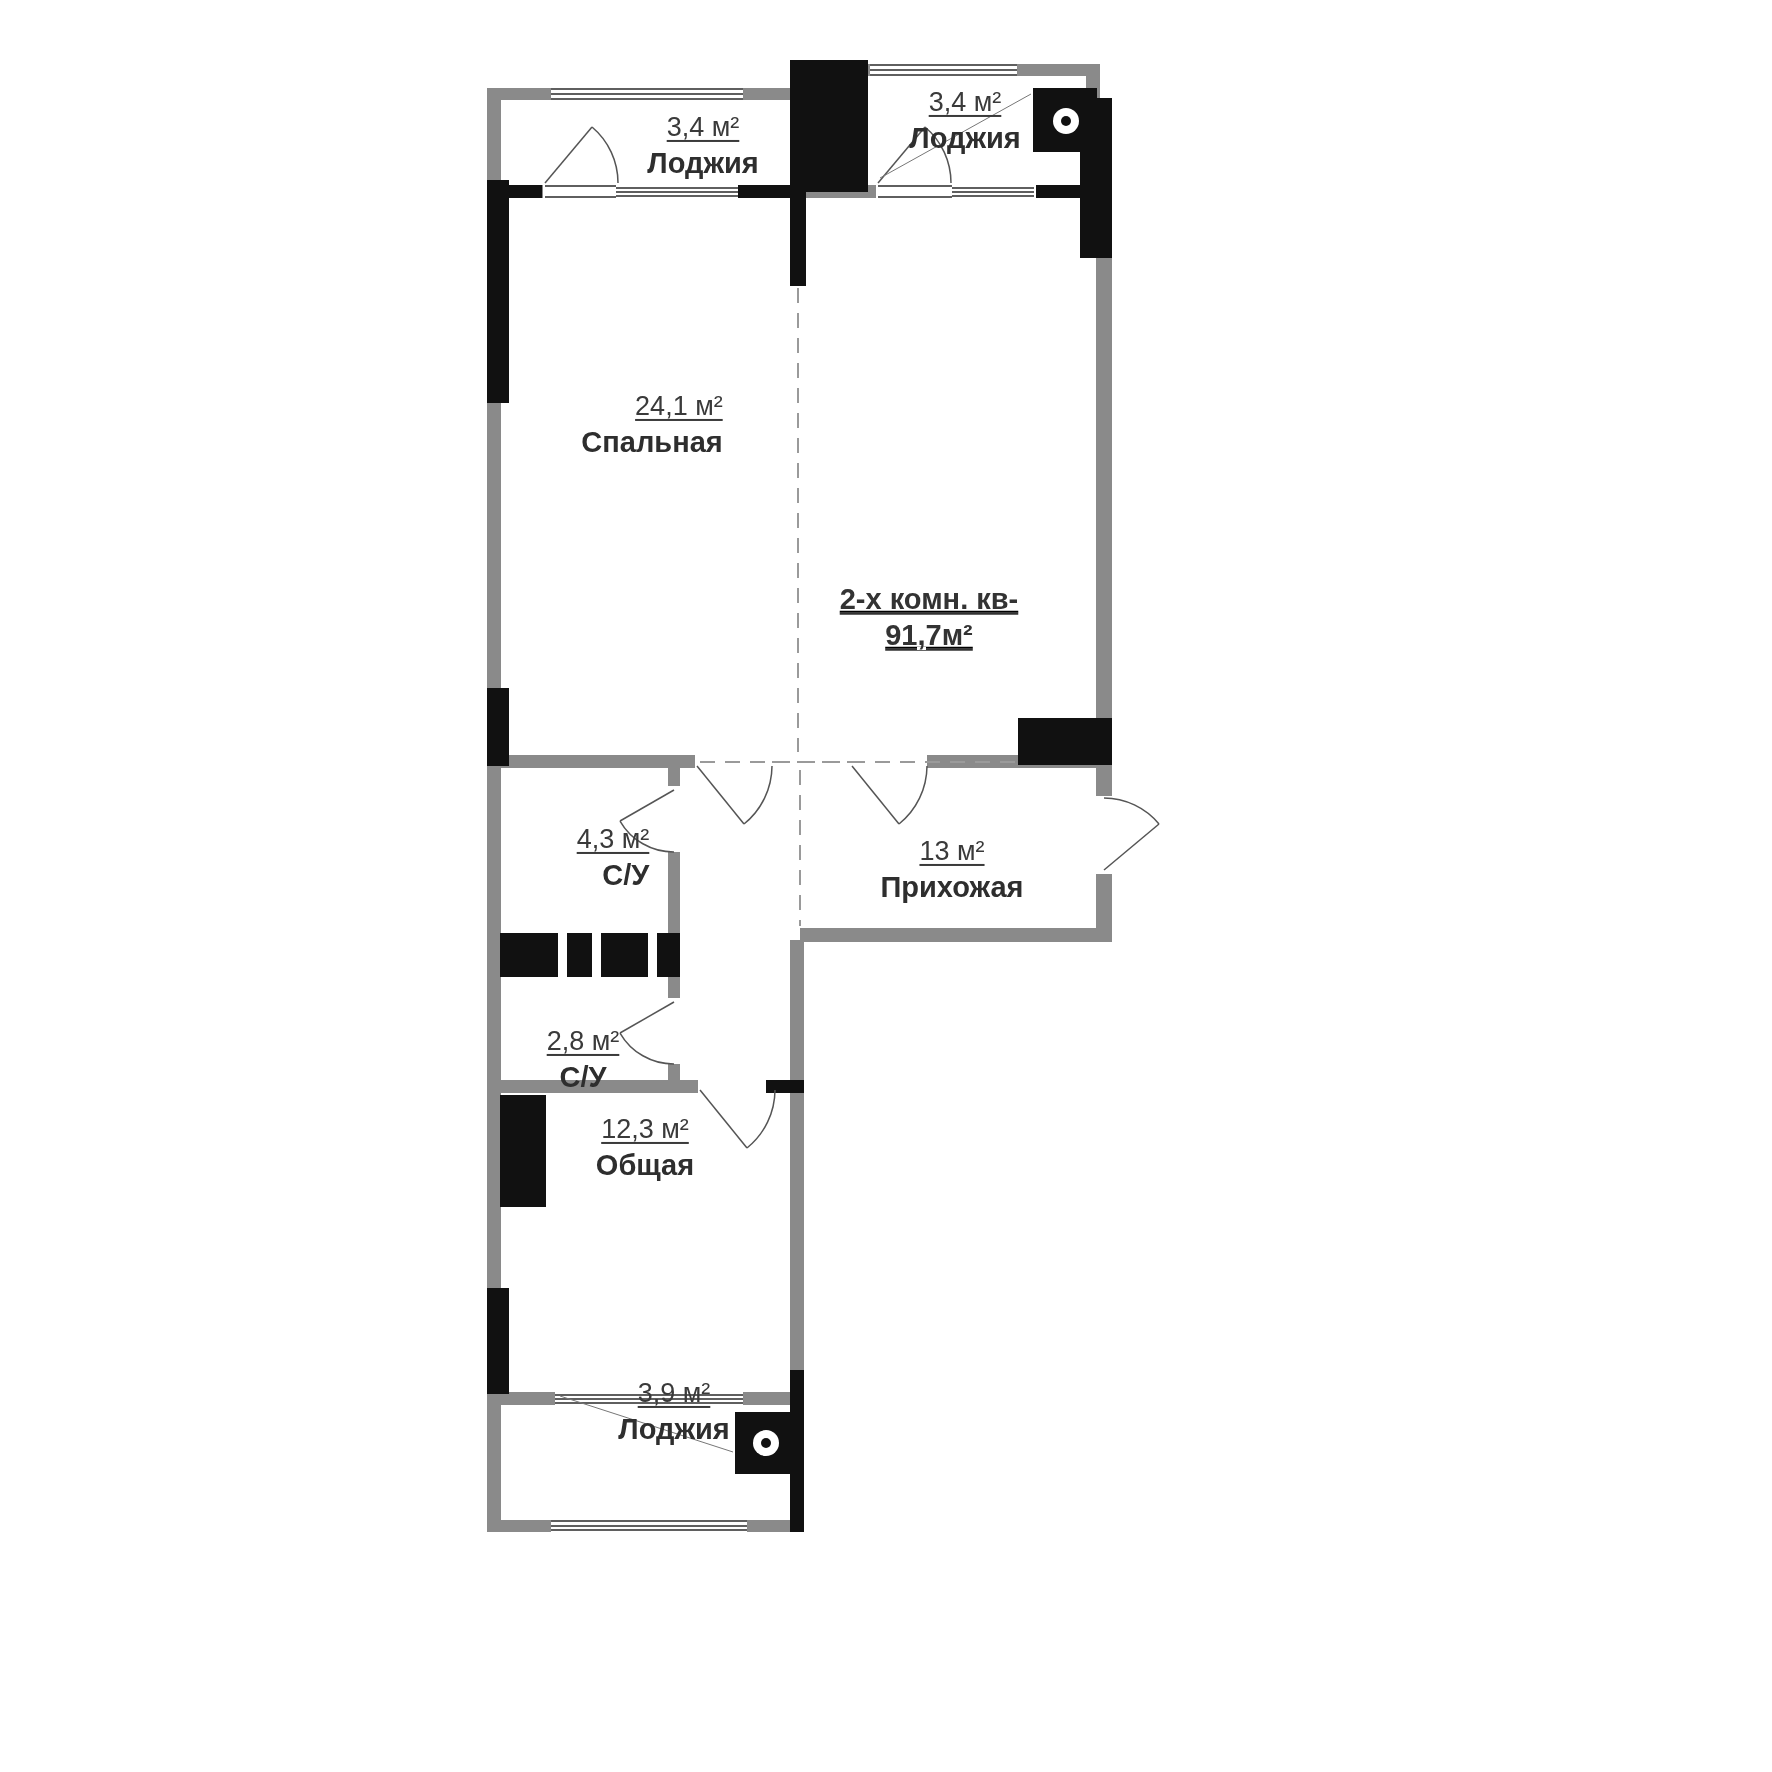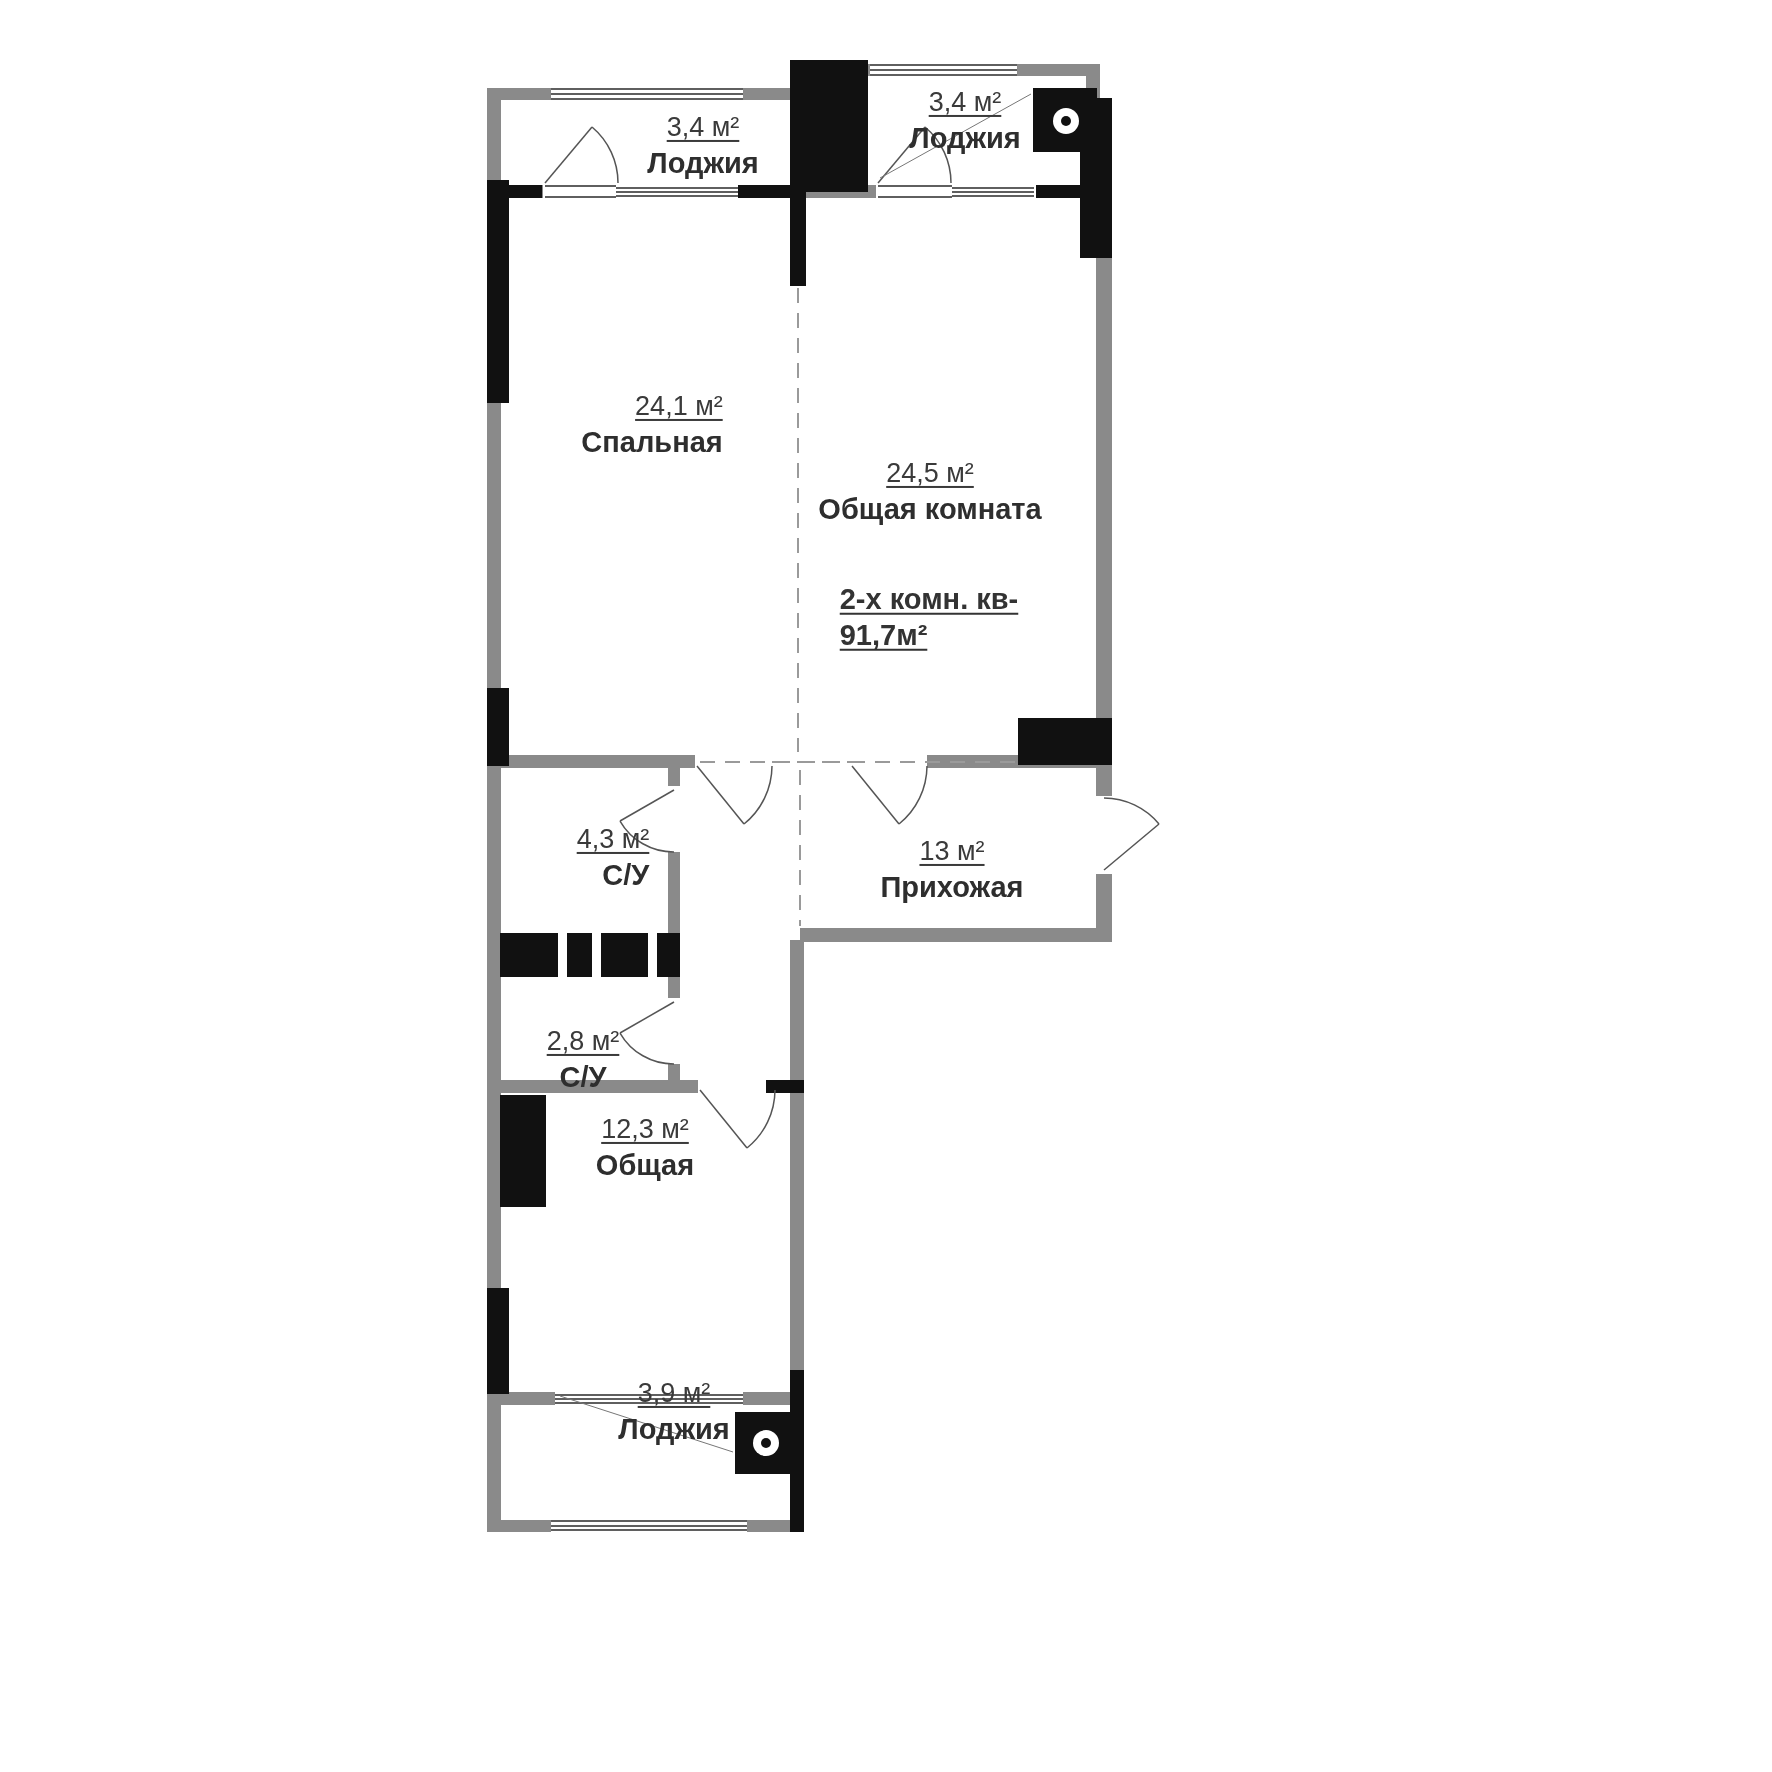--- a/index.html
+++ b/index.html
@@ -28,23 +28,24 @@
   }
   .room-name{
     font-size:29px;
     font-weight:bold;
     color:#2e2e2e;
     margin-top:2px;
   }
   .apt-title{
     position:absolute;
     transform:translate(-50%,-50%);
-    text-align:left;
+    text-align:center;
     white-space:nowrap;
     line-height:1.25;
+    text-decoration:underline;
   }
   .apt-line{
     font-size:29px;
     font-weight:bold;
     color:#333333;
     text-decoration:underline;
     text-underline-offset:4px;
   }
 </style>
 </head>
@@ -237,24 +238,20 @@
   <div class="room-label" style="left:965px;top:121px;">
     <div class="room-area">3,4 м²</div>
     <div class="room-name">Лоджия</div>
   </div>
 
   <div class="room-label" style="left:652px;top:425px;text-align:right;">
     <div class="room-area">24,1 м²</div>
     <div class="room-name">Спальная</div>
   </div>
 
-  <div class="room-label" style="left:930px;top:492px;">
-    <div class="room-area">24,5 м²</div>
-    <div class="room-name">Общая комната</div>
-  </div>
 
   <div class="apt-title" style="left:929px;top:617px;">
     <div class="apt-line">2-х комн. кв-</div>
     <div class="apt-line">91,7м²</div>
   </div>
 
   <div class="room-label" style="left:613px;top:858px;text-align:right;">
     <div class="room-area">4,3 м²</div>
     <div class="room-name">С/У</div>
   </div>

